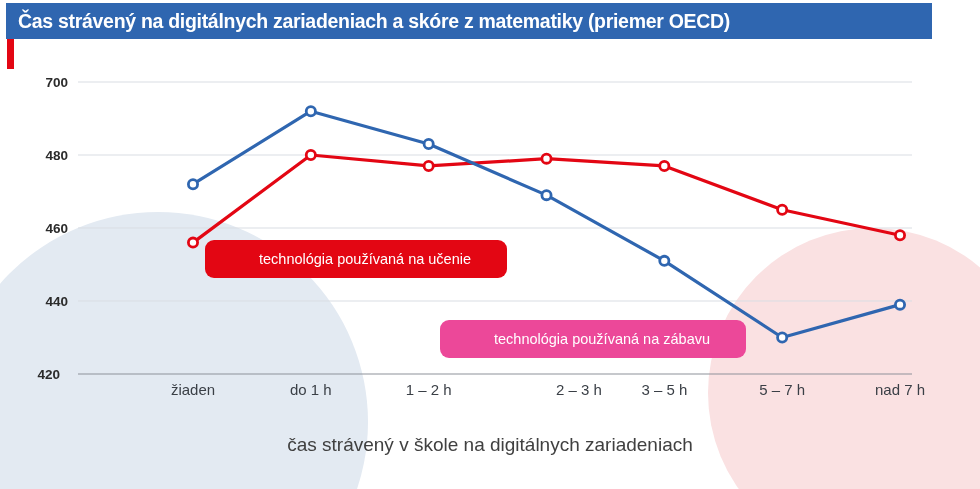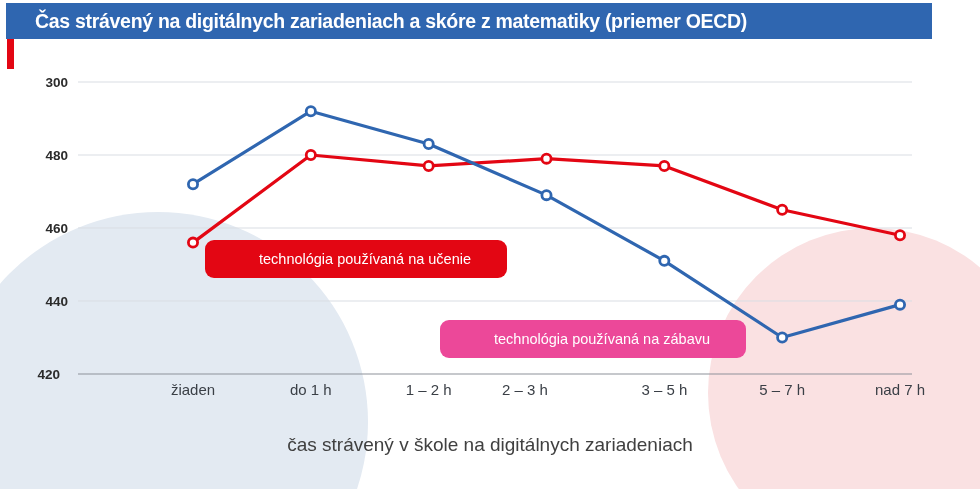--- a/index.html
+++ b/index.html
@@ -29,21 +29,21 @@
     background: #fae1e2;
   }
 
   
   #title-banner {
     position: absolute;
     left: 6px; top: 3px;
     width: 926px; height: 36px;
     background: #2f66b0;
     display: flex; align-items: center;
-    padding-left: 29px;
+    padding-left: 12px;
     z-index: 5;
   }
   #title-text {
     color: #ffffff;
     font-size: 19.5px;
     font-weight: bold;
     letter-spacing: -0.3px;
     white-space: nowrap;
   }
   #title-accent {
@@ -145,27 +145,27 @@
       <circle cx="664.3333333333333" cy="260.85" r="4.6" fill="#ffffff" stroke="#2f66b0" stroke-width="2.8"></circle>
       <circle cx="782.1666666666667" cy="337.5" r="4.6" fill="#ffffff" stroke="#2f66b0" stroke-width="2.8"></circle>
       <circle cx="900" cy="304.65" r="4.6" fill="#ffffff" stroke="#2f66b0" stroke-width="2.8"></circle>
     </svg>
 
   <div id="y-labels">
       <div class="y-label" style="left: 12px; top: 374px;">420</div>
       <div class="y-label" style="left: 20px; top: 301px;">440</div>
       <div class="y-label" style="left: 20px; top: 228px;">460</div>
       <div class="y-label" style="left: 20px; top: 155px;">480</div>
-      <div class="y-label" style="left: 20px; top: 82px;">300</div>
+      <div class="y-label" style="left: 20px; top: 82px;">700</div>
     </div>
   <div id="x-labels">
       <div class="x-label" style="left: 193px; top: 381px;">žiaden</div>
       <div class="x-label" style="left: 310.833px; top: 381px;">do 1 h</div>
       <div class="x-label" style="left: 428.667px; top: 381px;">1 – 2 h</div>
-      <div class="x-label" style="left: 525px; top: 381px;">2 – 3 h</div>
+      <div class="x-label" style="left: 579px; top: 381px;">2 – 3 h</div>
       <div class="x-label" style="left: 664.333px; top: 381px;">3 – 5 h</div>
       <div class="x-label" style="left: 782.167px; top: 381px;">5 – 7 h</div>
       <div class="x-label" style="left: 900px; top: 381px;">nad 7 h</div>
     </div>
 
   <div class="legend-pill" id="legend-red">
     <span>technológia používaná na učenie</span>
   </div>
   <div class="legend-pill" id="legend-blue">
     <span>technológia používaná na zábavu</span>

